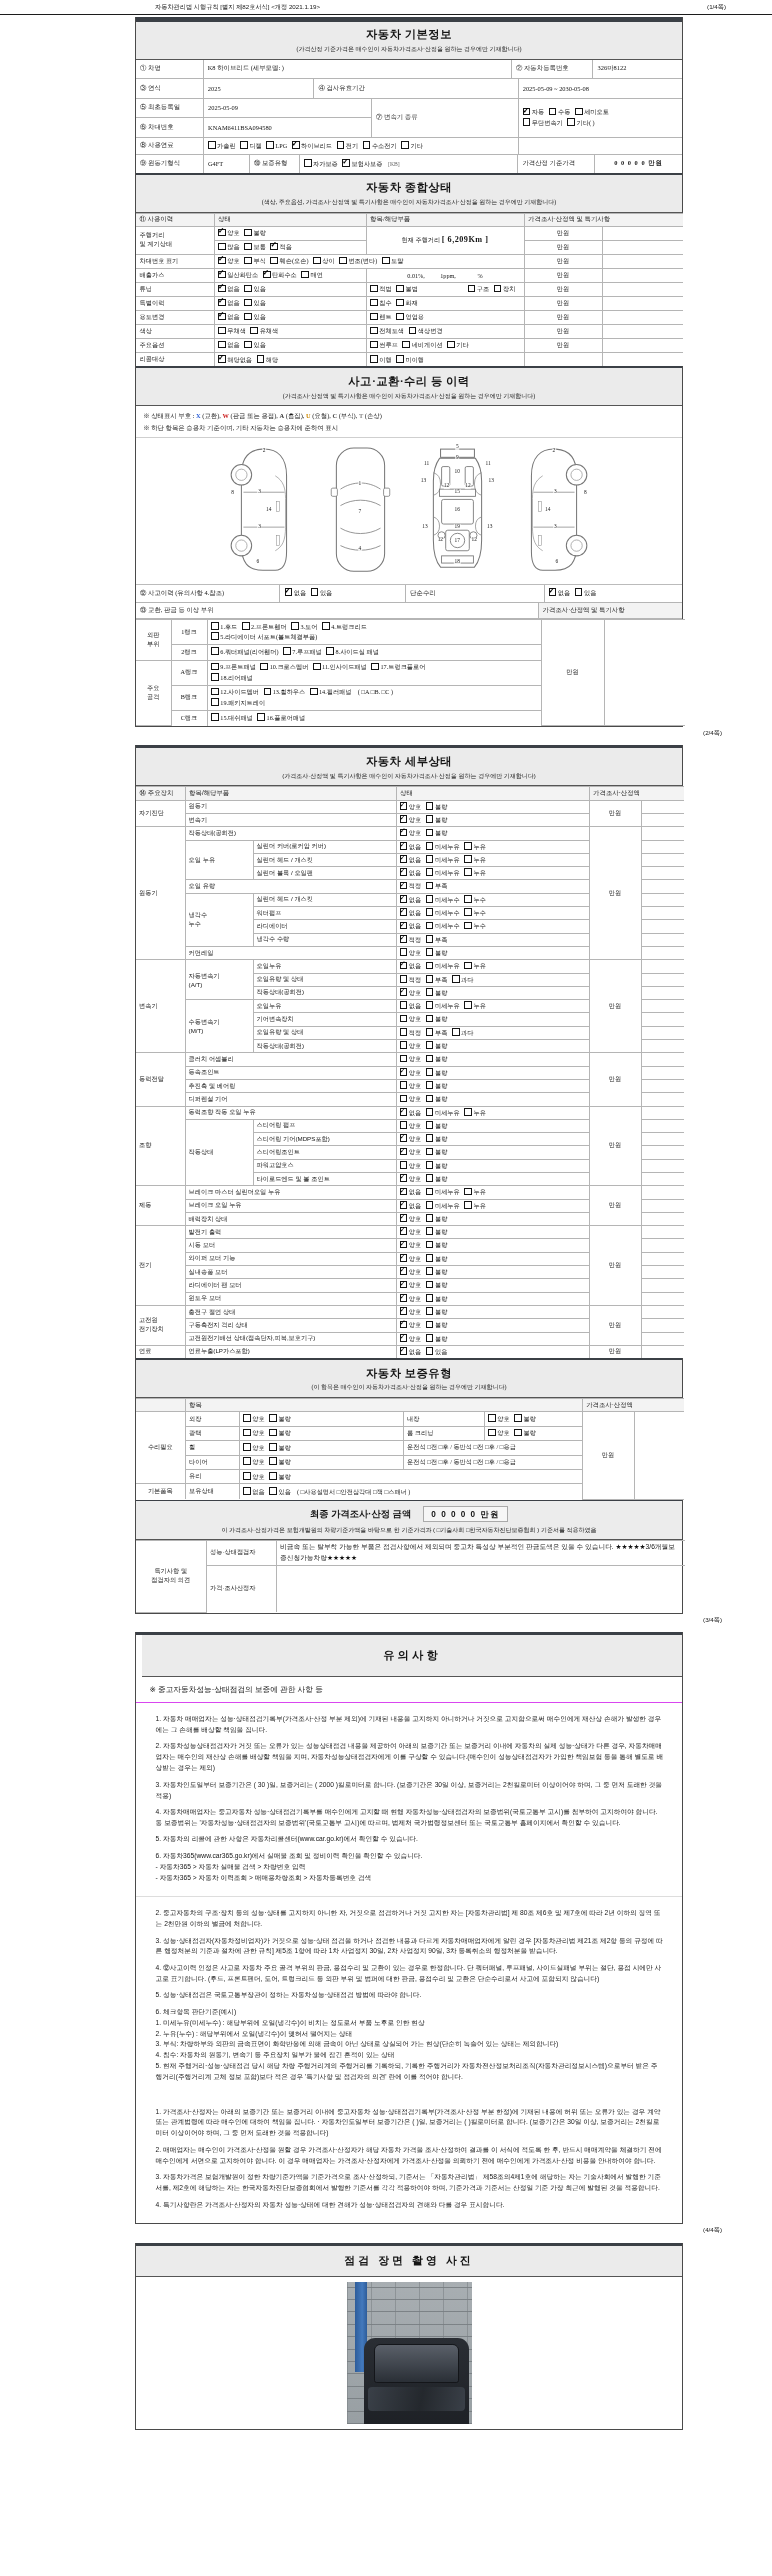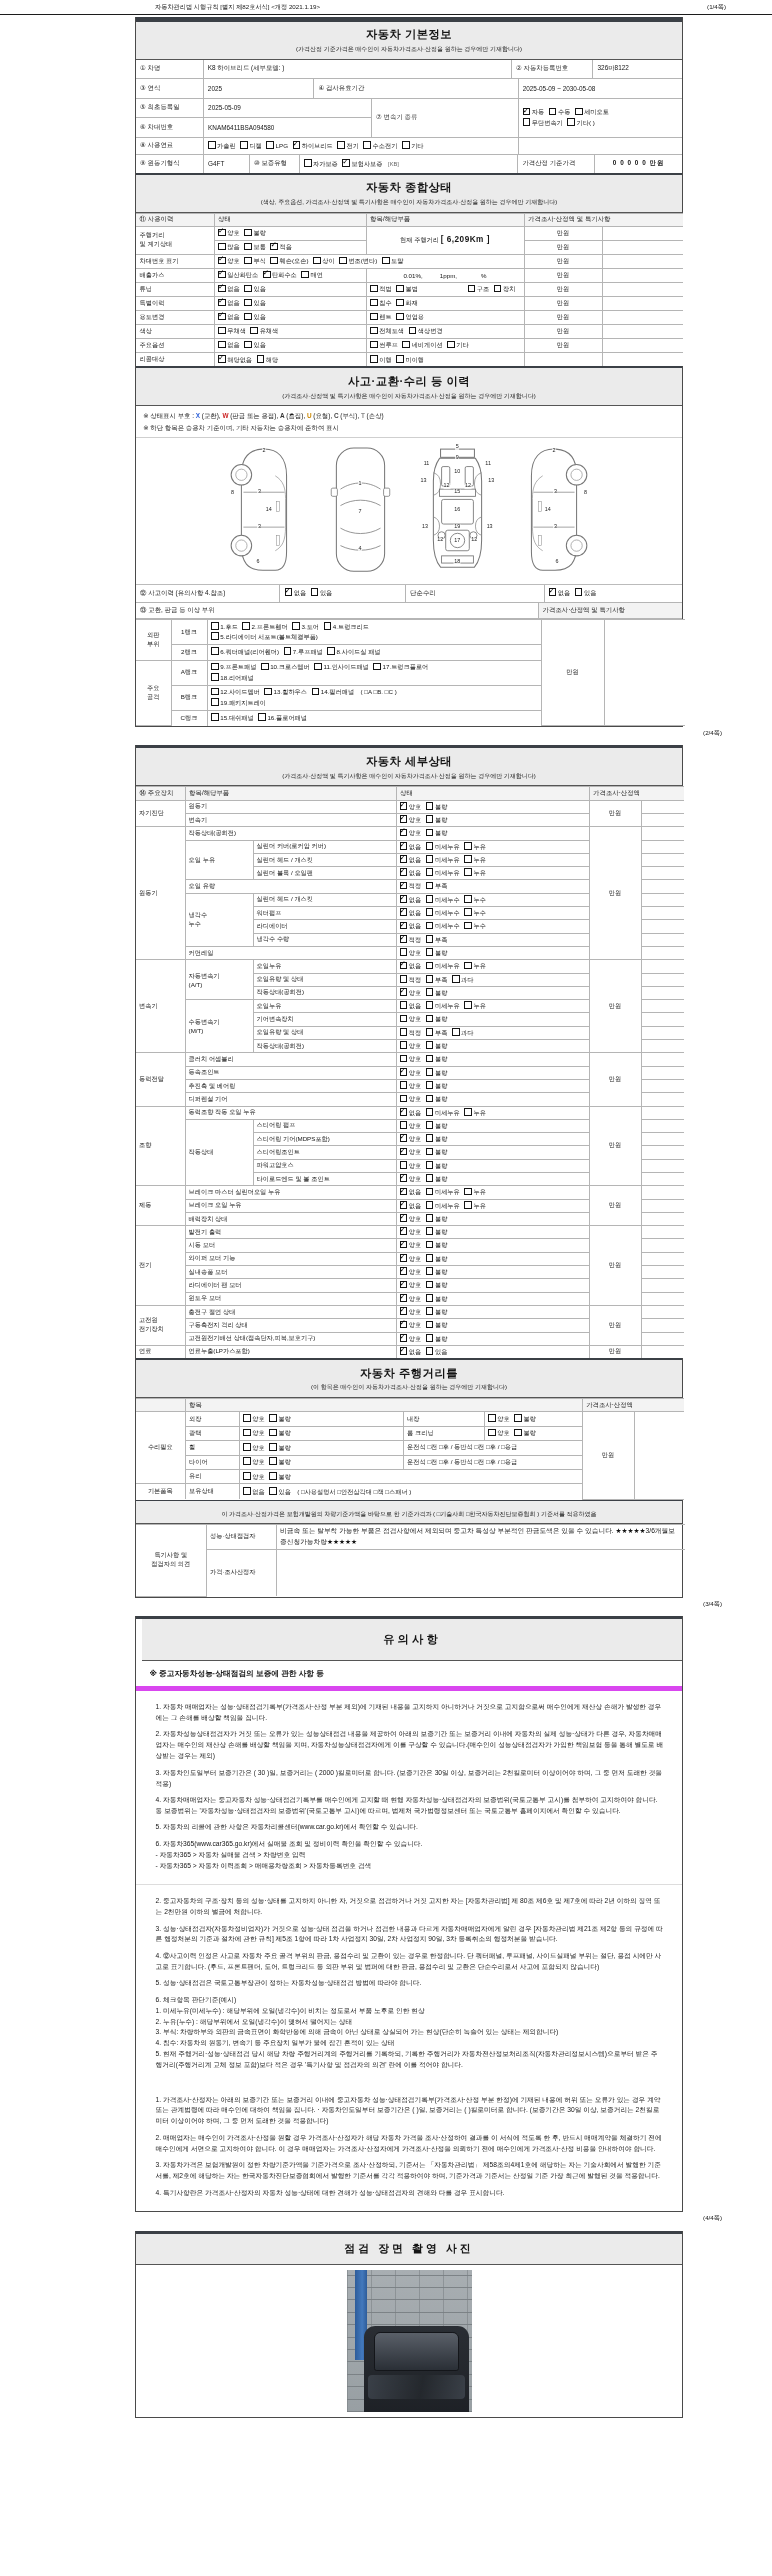--- a/index.html
+++ b/index.html
@@ -11,21 +11,21 @@
   .page-box.first{margin-top:2.1px;}
   .thickbar{height:3.1px;background:#3b4046;}
   
   .doc-header{background:#484d55;color:#fff;text-align:center;position:relative;padding:0 0 7.2px 0;}
   .doc-header .strip{height:2.1px;background:#fff;margin-top:2.6px;}
   .doc-title{font-size:16px;font-weight:bold;letter-spacing:1px;padding-top:10.3px;}
   .doc-sub{font-size:9.3px;margin-top:5.2px;letter-spacing:0.5px;}
   .doc-note{font-size:6.2px;margin-top:4.1px;color:#f0f0f0;}
   .doc-no{position:absolute;left:4.1px;bottom:3.1px;font-size:8.2px;font-weight:bold;}
   
-  .sec{border-top:2.6px solid #3b4046;}
+  .sec{border-top:2.6px solid #3b4046;font-family:Liberation Serif, serif;}
   .sec-head{background:#ebebeb;text-align:center;padding:5.7px 0 4.6px;border-bottom:1px solid #555;}
   .sec-title{font-size:11.3px;font-weight:bold;letter-spacing:0.5px;}
   .sec-sub{font-size:6px;margin-top:2.6px;}
   
   .frow{display:flex;border-bottom:0.5px solid #b5b5b5;background:#fff;}
   .frow:last-child{border-bottom:none;}
   .fcell{border-right:0.5px solid #b5b5b5;padding:3.1px 4.1px;font-size:6.4px;display:flex;align-items:center;box-sizing:border-box;}
   .fcell:last-child{border-right:none;}
   .lblc{background:#fff;}
   table{border-collapse:collapse;width:100%;table-layout:fixed;}
@@ -55,21 +55,21 @@
   .rank td{font-size:6.2px;}
   
   .dt td{height:11.3px;padding:1px 3.1px;}
   .gcell,.scell{text-align:left;}
   
   .final{background:#ececec;border-top:1.5px solid #3b4046;border-bottom:1px solid #555;text-align:center;padding:5.2px 0 4.6px;}
   .final-line{font-size:9.3px;font-weight:bold;}
   .final-line .amt{display:inline-block;background:#f6f6f6;border:0.5px solid #aaa;font-size:8.2px;font-weight:bold;padding:1.5px 7.2px;margin-left:9.3px;letter-spacing:1.5px;}
   .final-note{font-size:6px;margin-top:3.6px;font-weight:normal;}
   
-  .note-boxtitle{font-size:7.7px;font-weight:bold;padding:8.2px 13.4px 7.2px;border-bottom:5px solid #d946ef;}
+  .note-boxtitle{font-size:7.7px;font-weight:normal;padding:8.2px 13.4px 7.2px;border-bottom:1px solid #d946ef;}
   .note-list{padding:5.2px 5.2px 7.2px 0;}
   .note-item{font-size:6.7px;line-height:1.62;margin:5.7px 13.4px 5.7px 19.6px;white-space:pre-line;}
   .define-box{border:1px solid #555;margin:9.3px 21.6px 14.4px;padding-bottom:8.2px;}
   .define-title{width:222px;margin:7.2px auto 2.1px;border:1px solid #555;text-align:center;font-size:10.3px;font-weight:bold;padding:6.2px 0;background:#fff;}
   .define-text{font-size:7px;line-height:1.75;margin:6.2px 15.5px 0;}
   
   .photo-head{background:#ebebeb;text-align:center;padding:8.2px 0;border-bottom:1px solid #555;}
   .photo-title{font-size:10.8px;font-weight:bold;letter-spacing:3.1px;}
   .photo-zone{padding:5.2px 0 3.1px;}
   .photo{width:125px;margin:0 auto 1.5px;position:relative;overflow:hidden;}
@@ -701,21 +701,21 @@
               <td class="ocell"><span class="opt"><span class="cb on"></span><span class="ol">없음</span></span><span class="opt"><span class="cb"></span><span class="ol">있음</span></span></td>
               <td rowspan="1" class="pcell pc">만원</td>
               <td class="bcell"></td>
             </tr>
           </tbody>
     </table>
   </div>
 
   <div class="sec">
     <div class="sec-head">
-      <div class="sec-title">자동차 주행거리를</div>
+      <div class="sec-title">자동차 보증유형</div>
       <div class="sec-sub">(이 항목은 매수인이 자동차가격조사·산정을 원하는 경우에만 기재합니다)</div>
     </div>
     <table>
       <colgroup>
             <col style="width:49px">
             <col style="width:54px">
             <col style="width:164px">
             <col style="width:81px">
             <col style="width:98px">
             <col style="width:52px">
@@ -762,20 +762,24 @@
         <td colspan="3">
           <span><span class="opt"><span class="cb"></span><span class="ol">없음</span></span><span class="opt"><span class="cb"></span><span class="ol">있음</span></span></span>
           <span>( □사용설명서 □안전삼각대 □잭 □스패너 )</span>
         </td>
       </tr>
     </tbody>
         </table>
   </div>
 
   <div class="final">
+    <div class="final-line">
+      <span>최종 가격조사·산정 금액</span>
+      <span class="amt">0 0 0 0 0 만원</span>
+    </div>
     <div class="final-note">이 가격조사·산정가격은 보험개발원의 차량기준가액을 바탕으로 한 기준가격과 ( □기술사회 □한국자동차진단보증협회 ) 기준서를 적용하였음</div>
   </div>
 
   <table>
     <colgroup>
           <col style="width:70px">
           <col style="width:70px">
           <col style="width:409px">
         </colgroup>
     <tbody>

